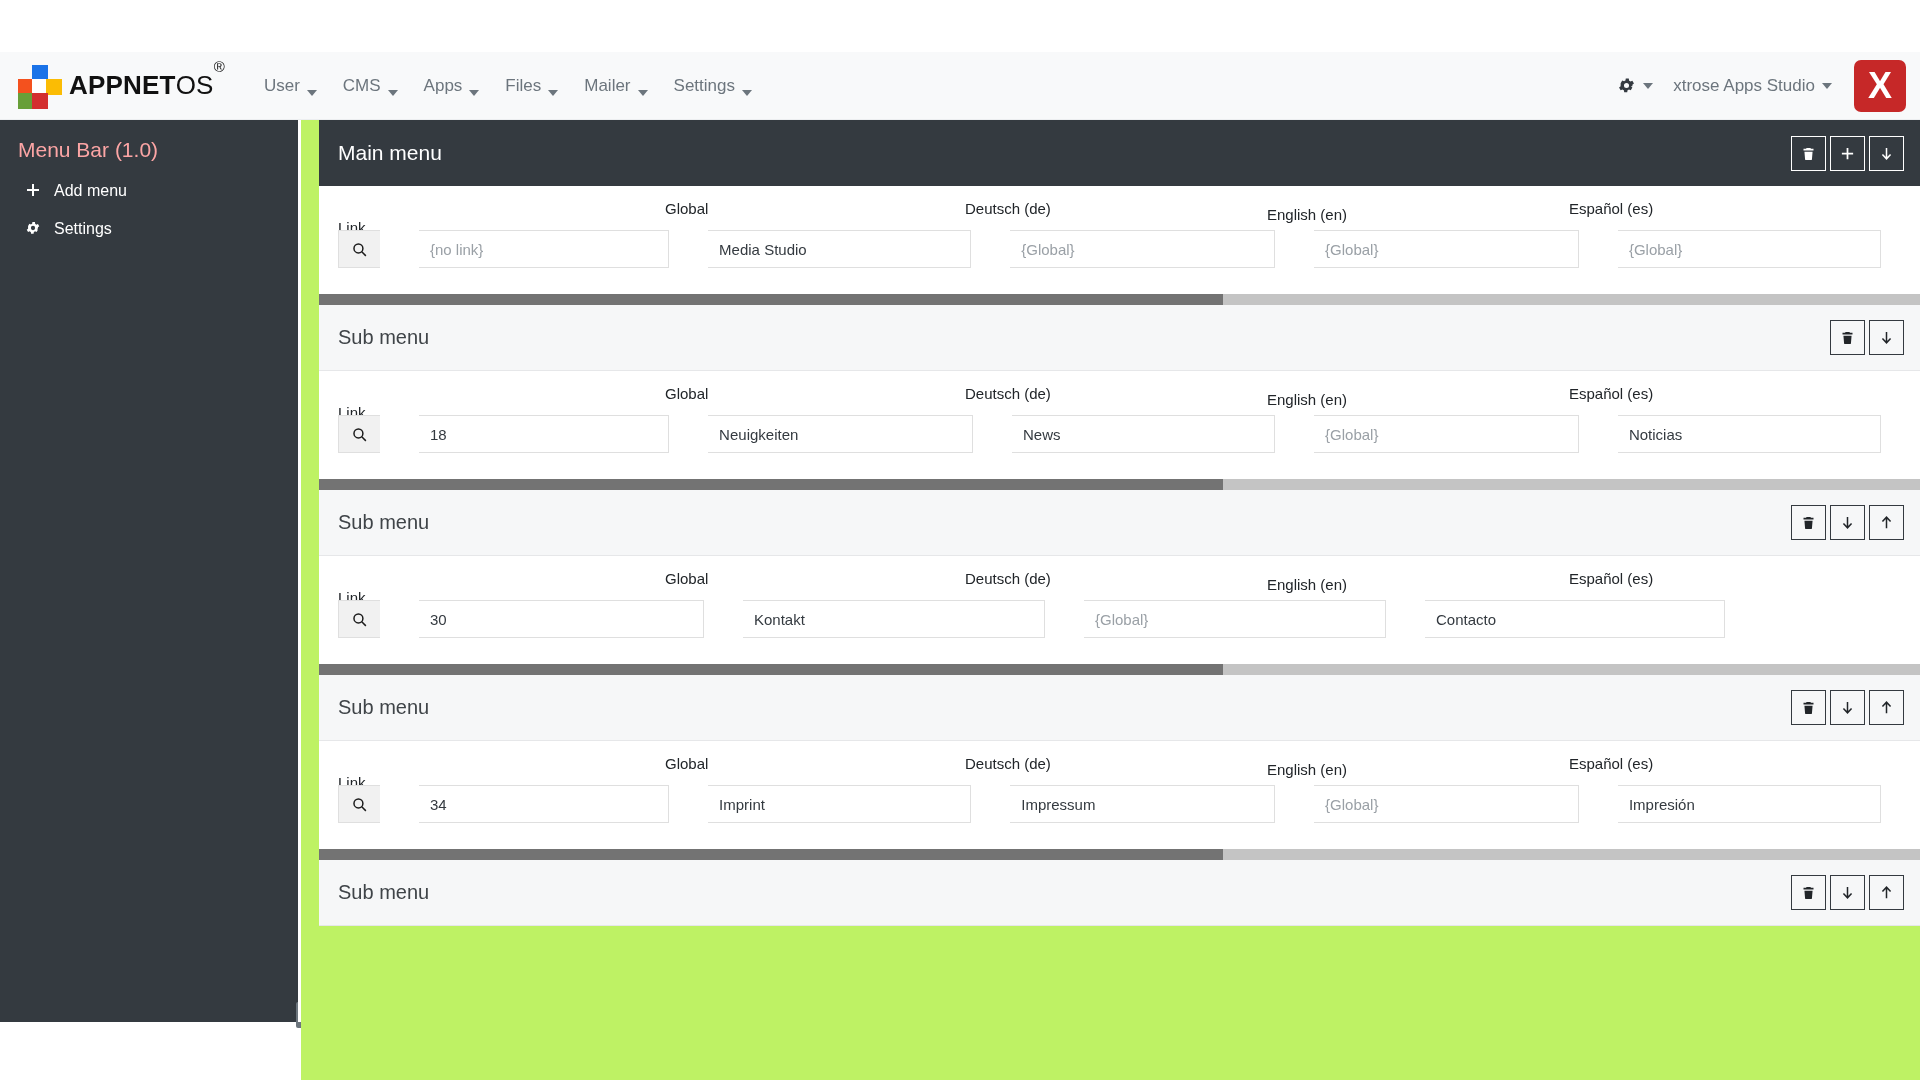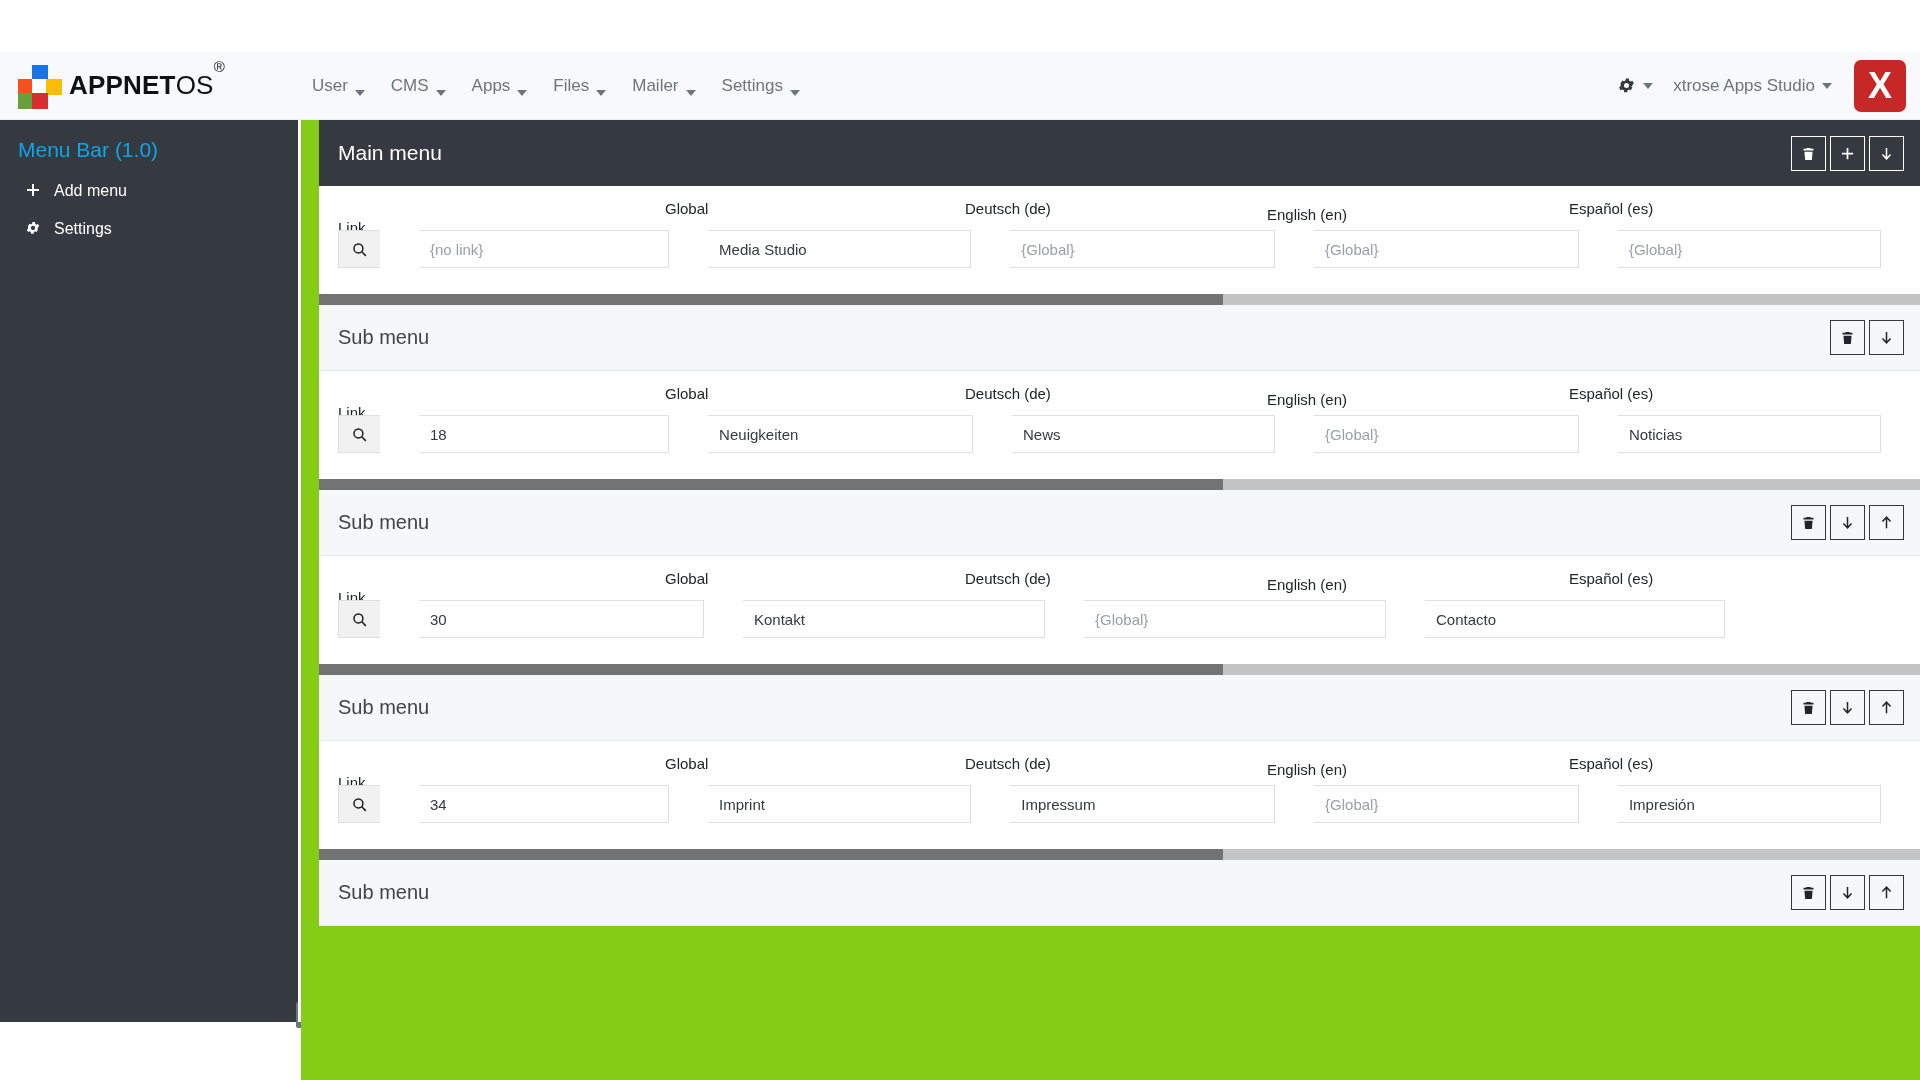--- a/index.html
+++ b/index.html
@@ -17,21 +17,21 @@
     width: 1920px; height: 52px;
     background: #ffffff;
   }
 
   
   #navbar {
     position: absolute; top: 52px; left: 0;
     width: 1920px; height: 68px;
     background: #f8f9fa;
     border-bottom: 1px solid #eceef0;
-    display: flex; align-items: center; gap: 48px;
+    display: flex; align-items: center;
   }
   .brand {
     display: flex; align-items: center;
     margin-left: 18px; margin-right: 26px;
     text-decoration: none;
   }
   .logo-grid {
     position: relative;
     width: 42px; height: 42px;
     margin-right: 9px;
@@ -111,21 +111,21 @@
   #sidebar {
     position: absolute;
     top: 120px; left: 0;
     width: 301px; height: 902px;
     background: #343a40;
     color: #ffffff;
   }
   #sidebar-title {
     font-size: 21px;
     padding: 18px 0 0 18px;
-    color: #0ea5e9;
+    color: #fca5a5;
     font-weight: normal;
   }
   .side-link {
     display: flex; align-items: flex-start;
     margin: 20px 0 0 20px;
     color: #ffffff;
     font-size: 16px;
     cursor: pointer;
   }
   .side-link .s-ico {
@@ -147,21 +147,21 @@
     top: 120px; left: 298px;
     width: 3px; height: 902px;
     background: #ffffff;
   }
 
   
   #content {
     position: absolute;
     top: 120px; left: 301px;
     width: 1619px; height: 960px;
-    background: #84cc16;
+    background: #bef264;
     overflow: hidden;
   }
 
   .panel { width: 1601px; margin: 0 0 0 18px; position: relative; }
 
   .panel-head {
     display: flex; align-items: center;
     height: 66px;
     padding: 0 16px 0 19px;
   }

